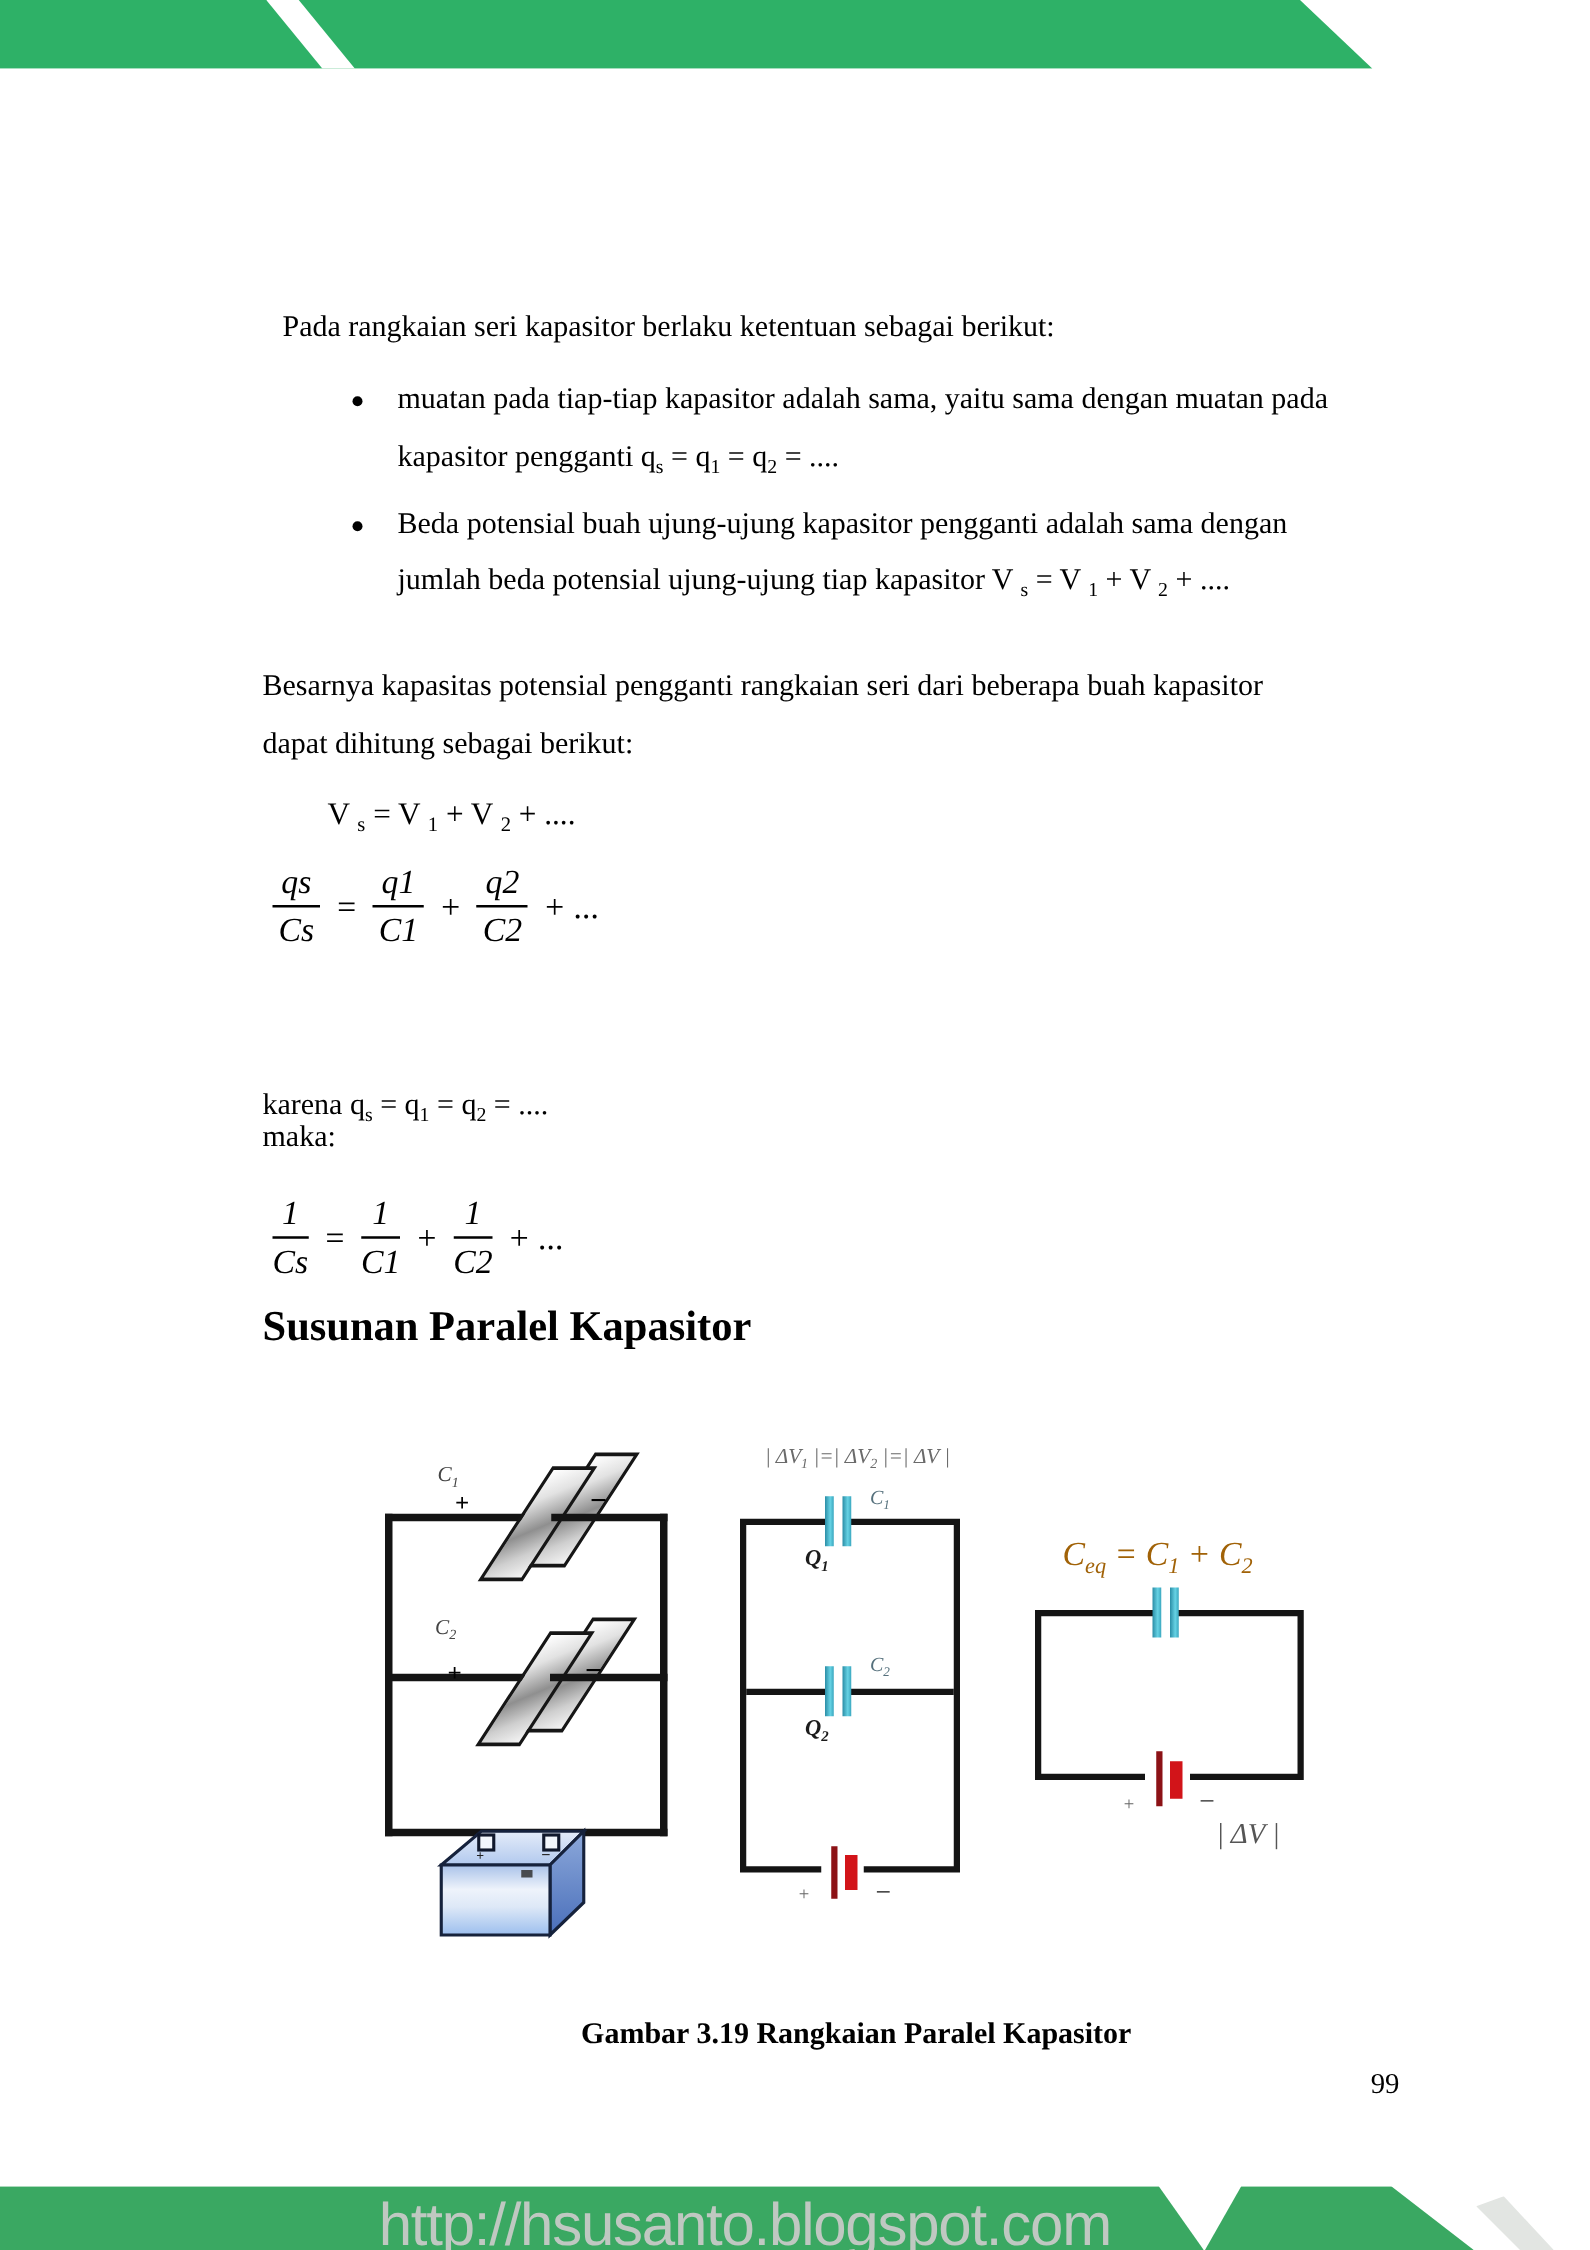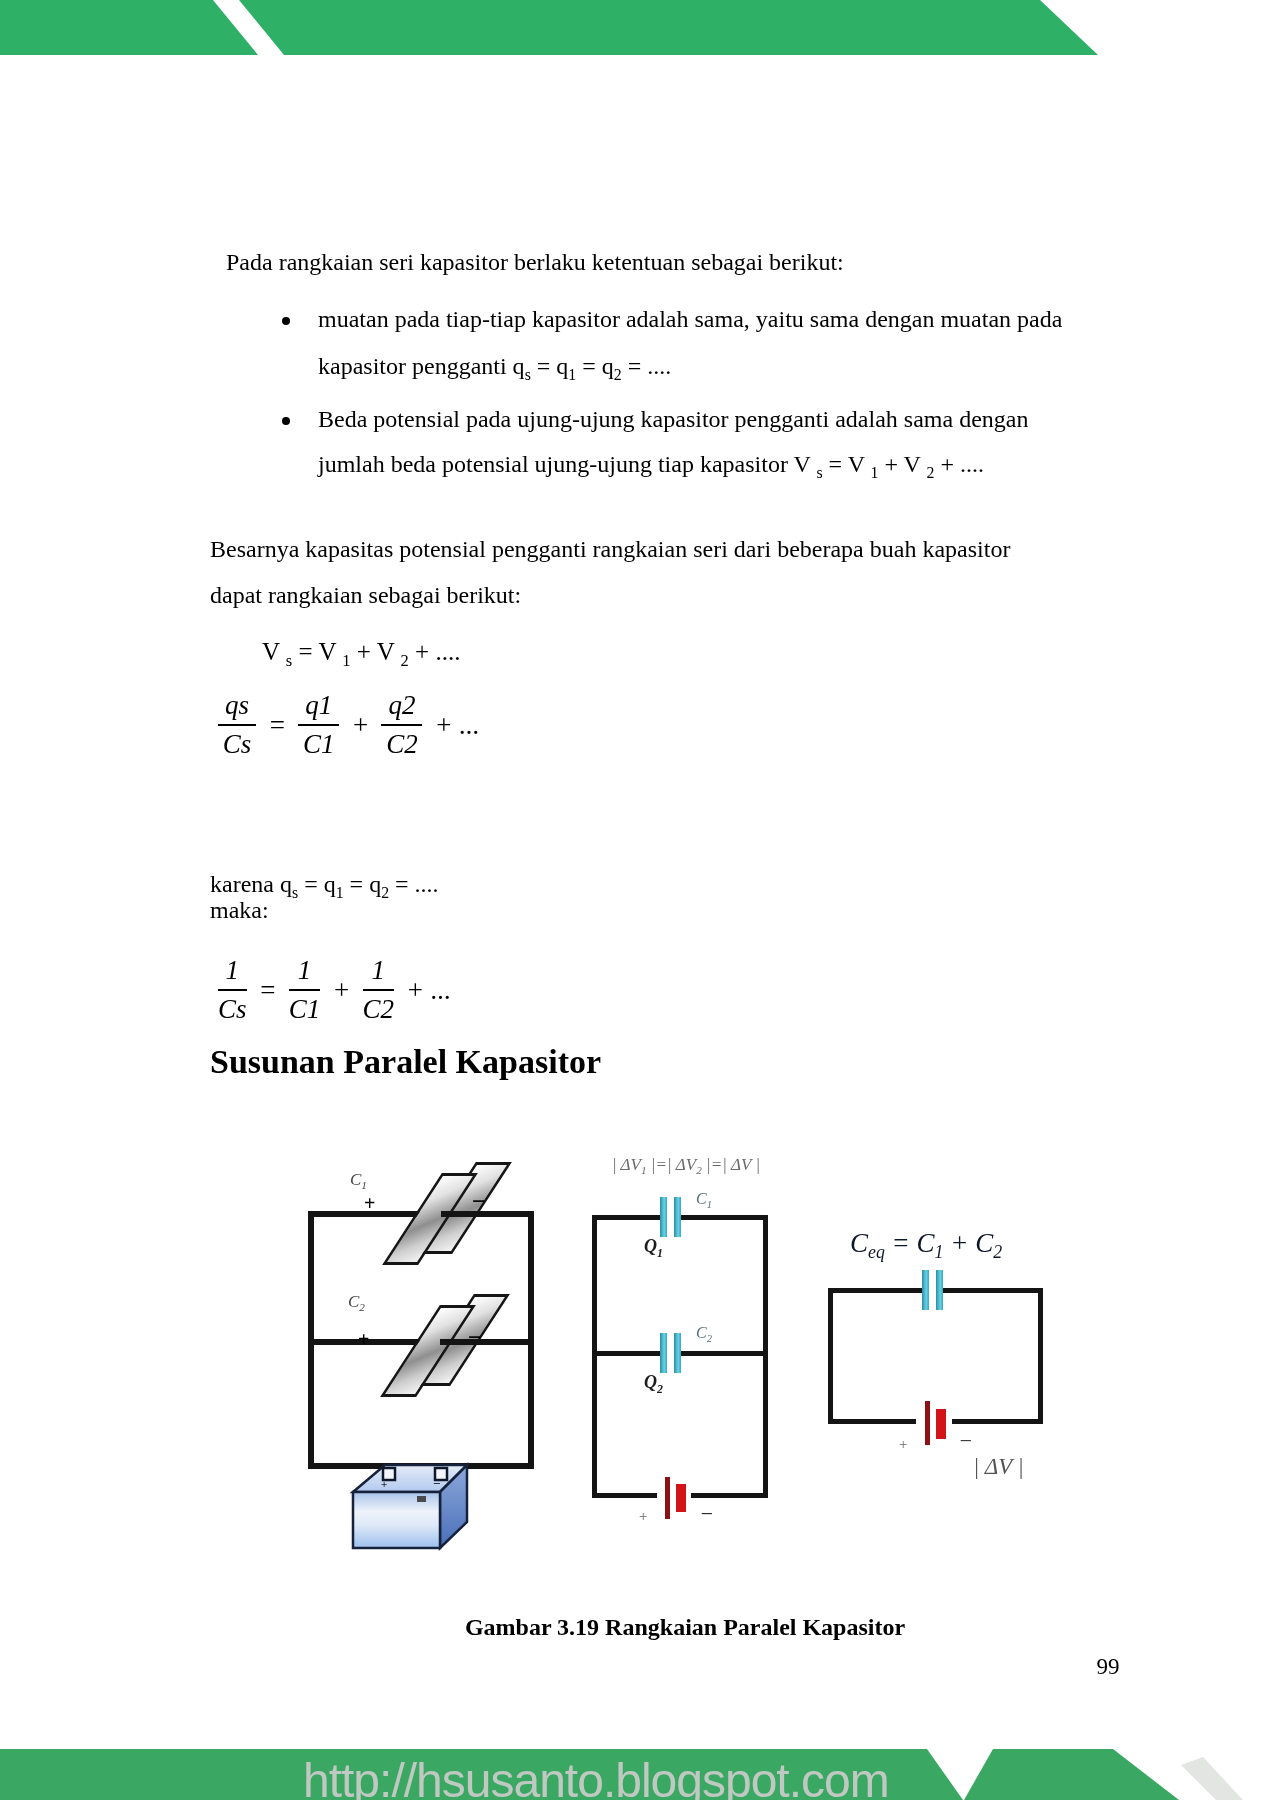--- a/index.html
+++ b/index.html
@@ -46,25 +46,25 @@
     <div class="poly" style="background:#ffffff;clip-path:polygon(213px 0,239px 0,284px 55px,258px 55px);"></div>
   </div>
 
   <div class="line" style="left:226px;top:246px;">Pada rangkaian seri kapasitor berlaku ketentuan sebagai berikut:</div>
 
   <div class="bullet-dot" style="left:282px;top:317px;"></div>
   <div class="line" style="left:318px;top:303px;">muatan pada tiap-tiap kapasitor adalah sama, yaitu sama dengan muatan pada</div>
   <div class="line" style="left:318px;top:350px;">kapasitor pengganti q<sub>s</sub> = q<sub>1</sub> = q<sub>2</sub> = ....</div>
 
   <div class="bullet-dot" style="left:282px;top:417px;"></div>
-  <div class="line" style="left:318px;top:403px;">Beda potensial pada ujung-ujung kapasitor pengganti adalah sama dengan</div>
+  <div class="line" style="left:318px;top:403px;">Beda potensial buah ujung-ujung kapasitor pengganti adalah sama dengan</div>
   <div class="line" style="left:318px;top:448px;">jumlah beda potensial ujung-ujung tiap kapasitor V <sub>s</sub> = V <sub>1</sub> + V <sub>2</sub> + ....</div>
 
   <div class="line" style="left:210px;top:533px;">Besarnya kapasitas potensial pengganti rangkaian seri dari beberapa buah kapasitor</div>
-  <div class="line" style="left:210px;top:579px;">dapat rangkaian sebagai berikut:</div>
+  <div class="line" style="left:210px;top:579px;">dapat dihitung sebagai berikut:</div>
 
   <div class="line" style="left:218px;top:636px;font-size:25px;margin-left:44px;">V <sub>s</sub> = V <sub>1</sub> + V <sub>2</sub> + ....</div>
 
   <div class="eq" style="left:218px;top:690px;">
     <span class="frac">
       <span class="num">qs</span>
       <span class="den">Cs</span>
     </span>
     <span class="op">=</span>
     <span class="frac">
@@ -173,21 +173,21 @@
     <div class="figlbl" style="left:644px;top:1372px;font-size:18px;font-weight:bold;color:#1c1c1c;">Q<sub>2</sub></div>
 
     <div class="gap" style="left:657px;top:1490px;width:34px;height:10px;z-index:2;"></div>
     <div class="batt-tall" style="left:665px;top:1477px;height:42px;z-index:3;"></div>
     <div class="batt-short" style="left:676px;top:1484px;height:28px;z-index:3;"></div>
     <div class="figlbl" style="left:638px;top:1508px;font-size:15px;color:#666;">+</div>
     <div class="figlbl" style="left:699px;top:1501px;font-size:22px;color:#222;">−</div>
   </div>
 
   <div>
-    <div class="figlbl" style="left:850px;top:1228px;font-size:27px;color:#0f172a;">C<sub>eq</sub> = C<sub>1</sub> + C<sub>2</sub></div>
+    <div class="figlbl" style="left:850px;top:1228px;font-size:27px;color:#a16207;">C<sub>eq</sub> = C<sub>1</sub> + C<sub>2</sub></div>
 
     <div class="rectwire" style="left:828px;top:1288px;width:215px;height:136px;"></div>
 
     <div class="gap" style="left:928px;top:1287px;width:8px;height:8px;z-index:2;"></div>
     <div class="capbar" style="left:922px;top:1270px;z-index:3;"></div>
     <div class="capbar" style="left:936px;top:1270px;z-index:3;"></div>
 
     <div class="gap" style="left:916px;top:1416px;width:36px;height:10px;z-index:2;"></div>
     <div class="batt-tall" style="left:925px;top:1401px;height:44px;z-index:3;"></div>
     <div class="batt-short" style="left:936px;top:1409px;height:30px;z-index:3;"></div>

